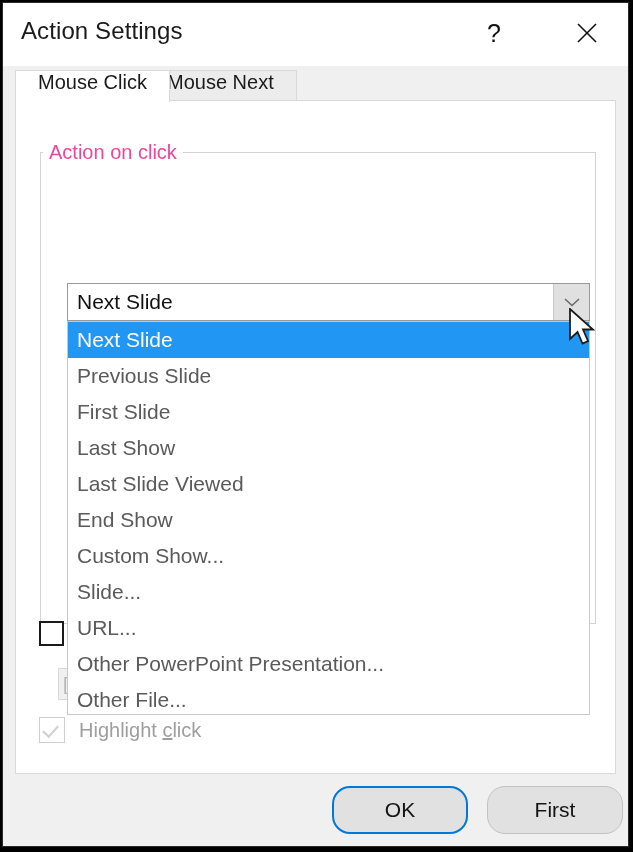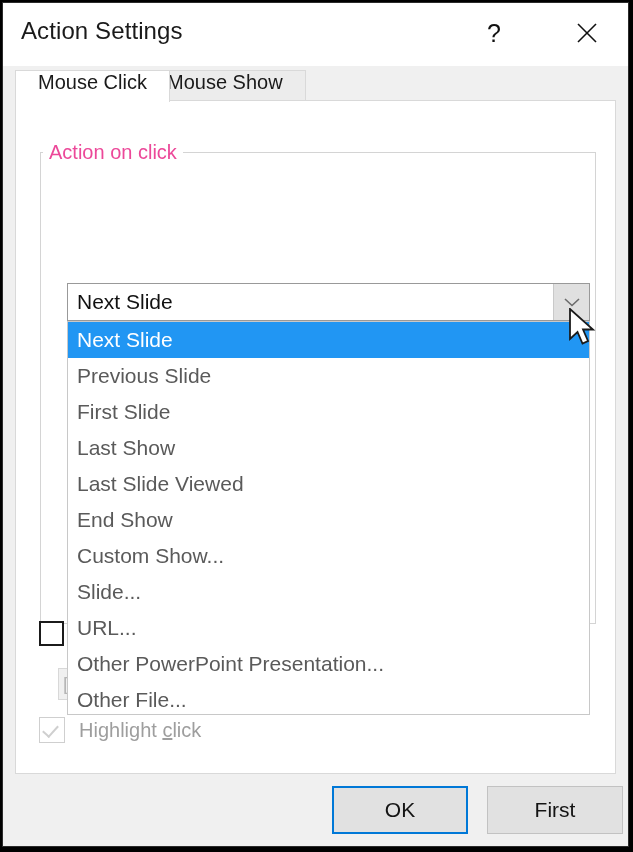--- a/index.html
+++ b/index.html
@@ -307,20 +307,21 @@
     position: absolute;
     height: 48px;
     background: #e1e1e1;
     display: flex;
     align-items: center;
     justify-content: center;
     font-size: 21px;
     color: #141414;
     box-sizing: border-box;
     cursor: default;
+    border-radius: 18px;
   }
   .btn.primary {
     left: 329px;
     top: 783px;
     width: 136px;
     border: 2px solid #0078d7;
   }
   .btn.secondary {
     left: 484px;
     top: 783px;
@@ -351,21 +352,21 @@
         <line x1="22" y1="4" x2="4" y2="22" stroke="#111" stroke-width="1.6"></line>
       </svg>
     </div>
   </div>
 
   <div class="tabstrip">
     <div class="tab active">
       <span>Mouse Click</span>
     </div>
     <div class="tab inactive">
-      <span>Mouse Show</span>
+      <span>Mouse Next</span>
     </div>
   </div>
 
   <div class="tabbody">
     <div class="groupbox"></div>
   </div>
 
   <div class="group-label">Action on click</div>
 
   <div class="radio-row" style="left:48px; top:185px;">

